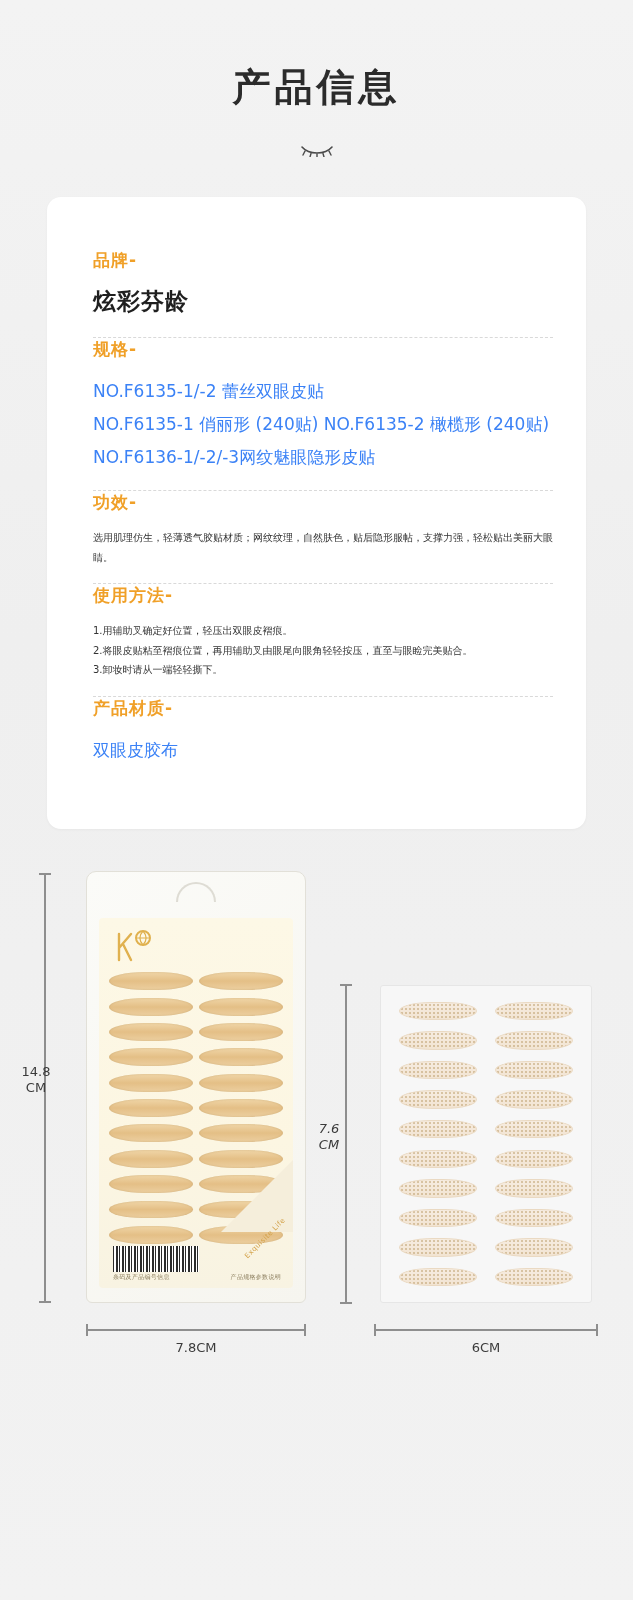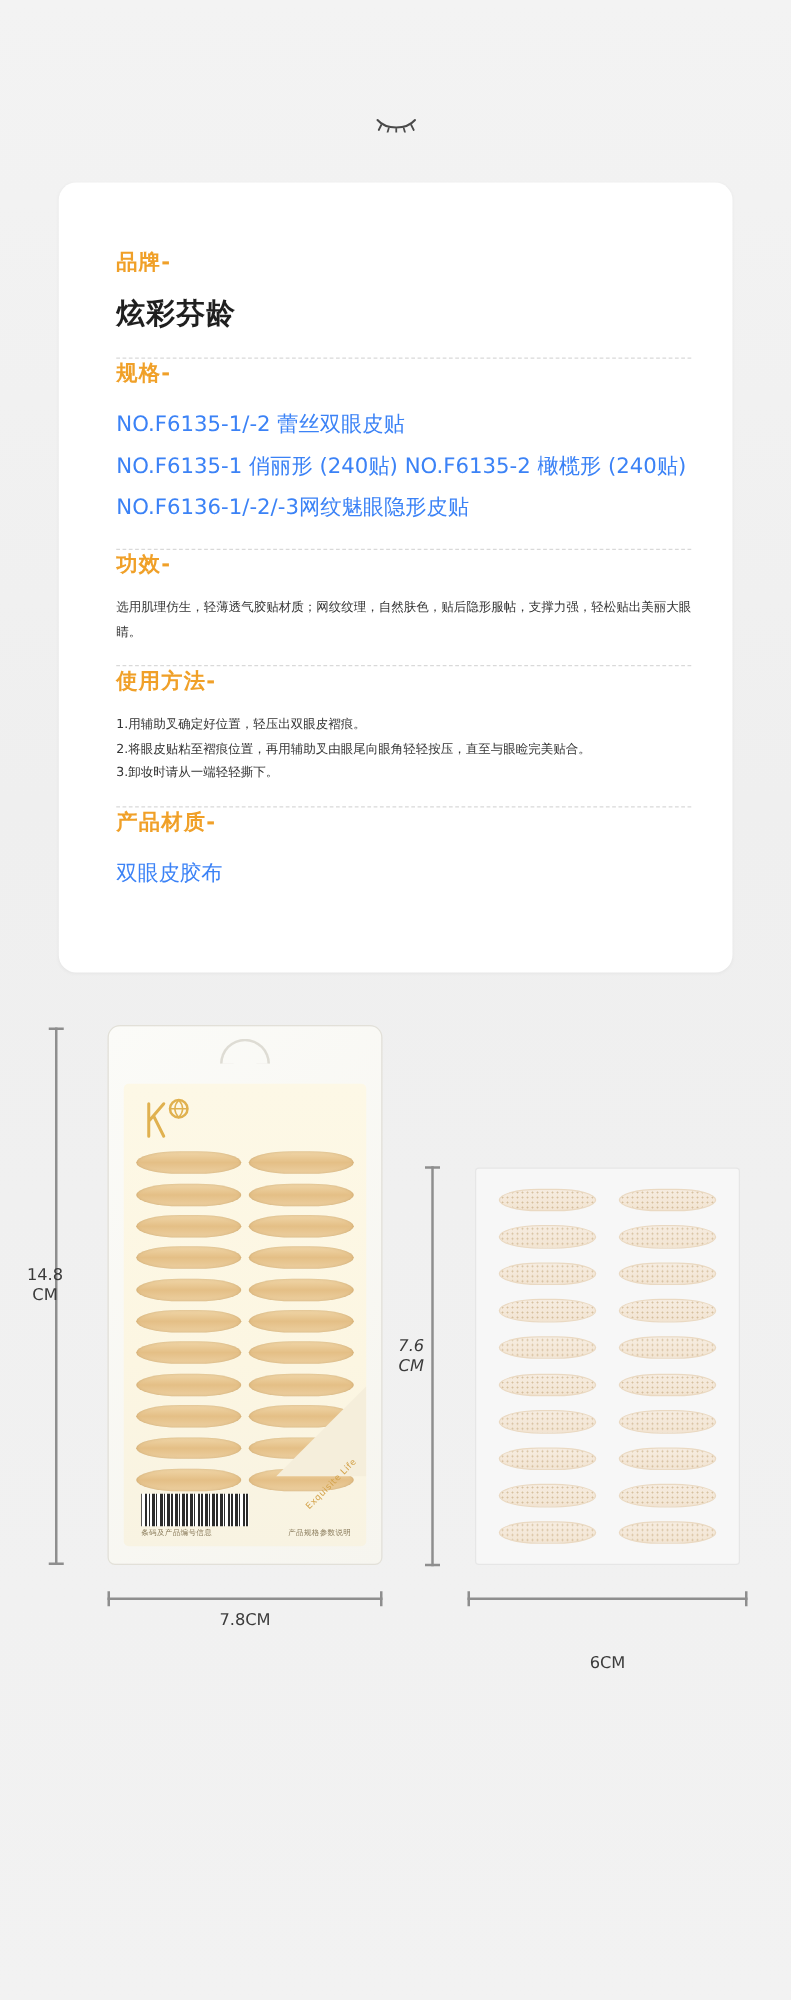--- a/index.html
+++ b/index.html
@@ -160,21 +160,21 @@
   .dim-h-left  { left: 86px;  top: 470px; width: 220px; }
   .dim-h-right { left: 374px; top: 470px; width: 224px; }
   .label-h {
     position: absolute;
     top: 481px;
     font-size: 13px;
     color: #3b3b3b;
     text-align: center;
   }
   .label-h-left  { left: 86px;  width: 220px; }
-  .label-h-right { left: 374px; width: 224px; margin-top: 34px; }
+  .label-h-right { left: 374px; width: 224px; }
 
   
   .pack {
     position: absolute;
     left: 86px;
     top: 12px;
     width: 220px;
     height: 432px;
     background: linear-gradient(135deg, #fbfbf8 0%, #f6f5ef 100%);
     border: 1px solid #e2e0d8;
@@ -305,20 +305,21 @@
   }
 
   .spacer-bottom { height: 40px; }
 </style>
 </head>
 <body>
 
 <div class="page">
 
   <div class="header">
+    <div class="header-title">产品信息</div>
     <div class="header-ornament">
       <svg width="34" height="14" viewBox="0 0 34 14" aria-hidden="true">
         <path d="M2 4 C 9 12, 25 12, 32 4" stroke="#4a4a4a" stroke-width="1.6" fill="none" stroke-linecap="round"></path>
         <path d="M5 8 L 3 12" stroke="#4a4a4a" stroke-width="1.4" stroke-linecap="round"></path>
         <path d="M11 10.5 L 10 14" stroke="#4a4a4a" stroke-width="1.4" stroke-linecap="round"></path>
         <path d="M17 11 L 17 14.5" stroke="#4a4a4a" stroke-width="1.4" stroke-linecap="round"></path>
         <path d="M23 10.5 L 24 14" stroke="#4a4a4a" stroke-width="1.4" stroke-linecap="round"></path>
         <path d="M29 8 L 31 12" stroke="#4a4a4a" stroke-width="1.4" stroke-linecap="round"></path>
       </svg>
     </div>

